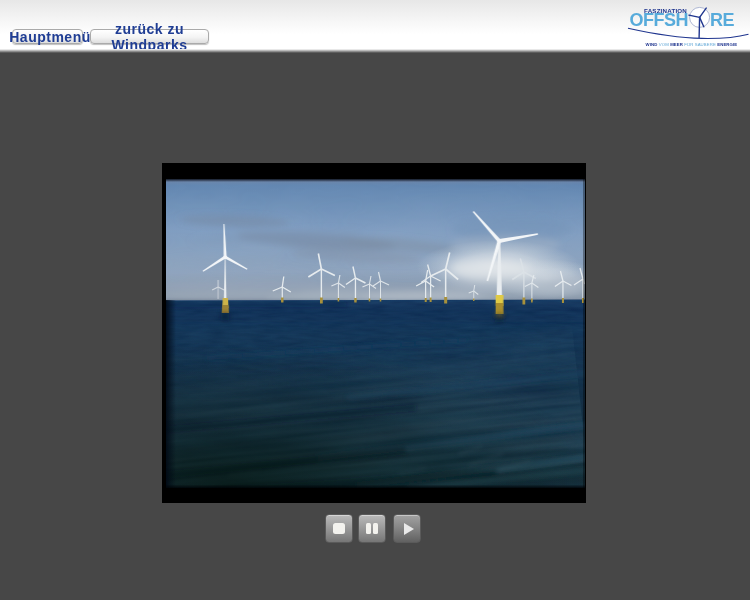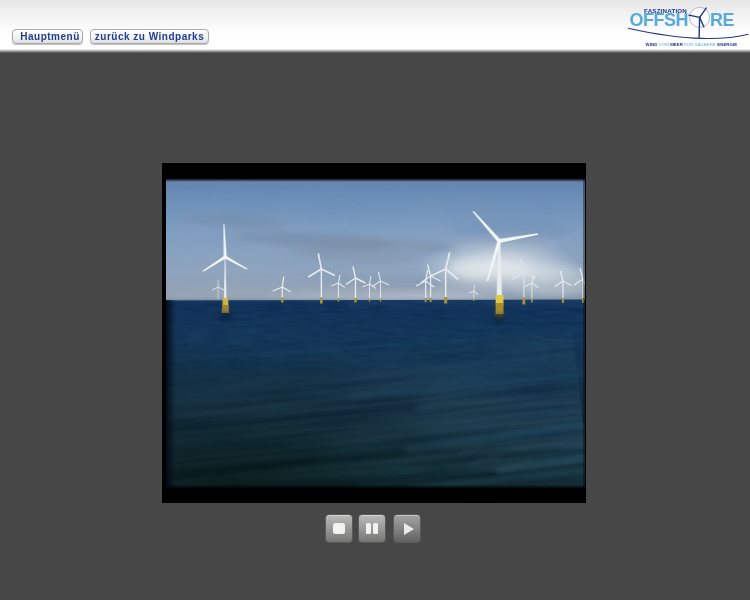--- a/index.html
+++ b/index.html
@@ -2,24 +2,24 @@
 <html><head>
 <meta charset="utf-8">
 <style>
   html,body{margin:0;padding:0;}
   body{width:750px;height:600px;background:#474747;font-family:"Liberation Sans",sans-serif;overflow:hidden;position:relative;}
   .topbar{position:absolute;left:0;top:0;width:750px;height:49px;background:linear-gradient(180deg,#e7e7e7 0%,#f7f7f7 45%,#ffffff 70%);}
   .fade{position:absolute;left:0;top:49px;width:750px;height:4px;background:linear-gradient(180deg,#ffffff,#474747);}
   .navbtn{position:absolute;top:29px;height:15px;border:1px solid #aaaaaa;border-radius:4px;
     background:linear-gradient(180deg,#ffffff 0%,#f4f4f4 55%,#dedede 100%);
     box-shadow:0 1px 1px rgba(0,0,0,0.25);
-    color:#1f3d94;font-weight:bold;font-size:10px;letter-spacing:0.5px;
+    color:#1f3d94;font-weight:bold;font-size:14px;letter-spacing:0.5px;
     display:flex;align-items:center;justify-content:center;box-sizing:border-box;}
   #btn1{left:12px;width:71px;padding-left:5px;}
-  #btn2{left:90px;width:119px;}
+  #btn2{left:90px;width:119px;text-align:center;}
   .player{position:absolute;left:162px;top:163px;width:424px;height:340px;background:#000;}
   .scene{position:absolute;left:4px;top:16px;}
   .controls{position:absolute;top:514px;left:325px;width:100px;height:30px;}
   .cbtn{position:absolute;top:0;width:28px;height:29px;border-radius:4px;
     background:linear-gradient(180deg,#bababa 0%,#9c9c9c 45%,#767676 100%);
     border:1px solid #5a5a5a;box-sizing:border-box;
     box-shadow:inset 0 1px 0 rgba(255,255,255,0.4);
     display:flex;align-items:center;justify-content:center;}
   #cb1{left:0px;}
   #cb2{left:33px;}

